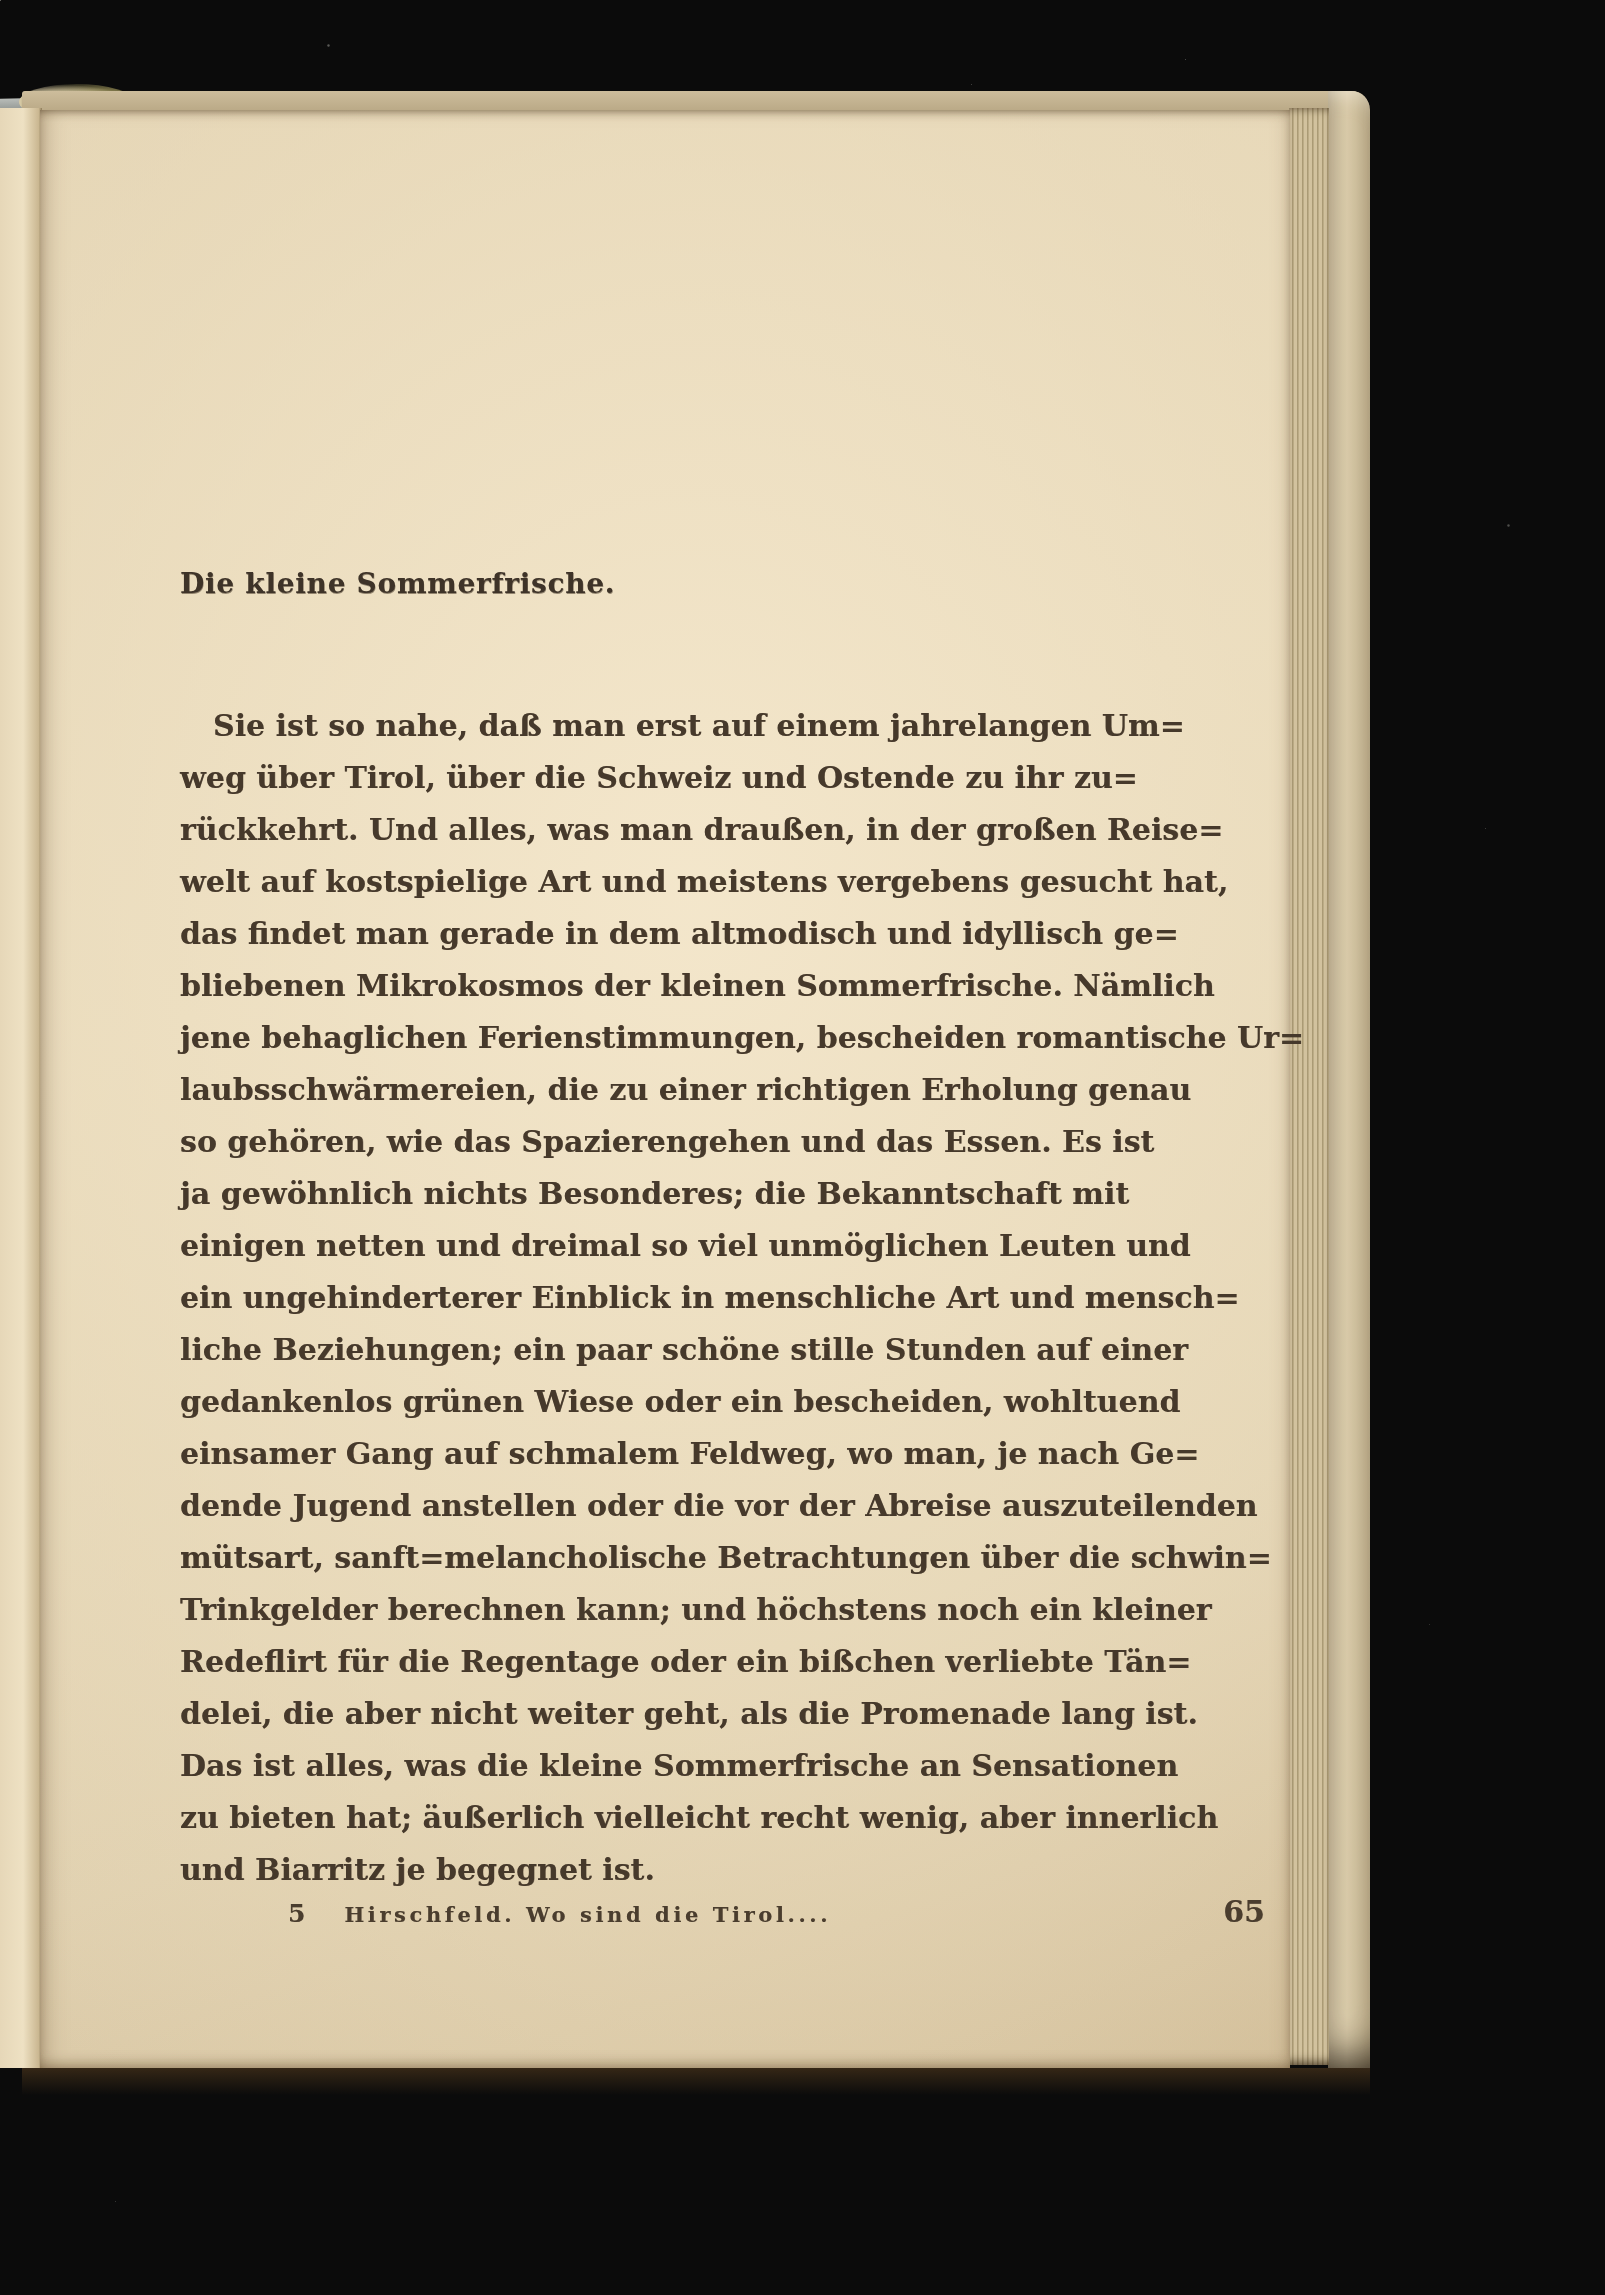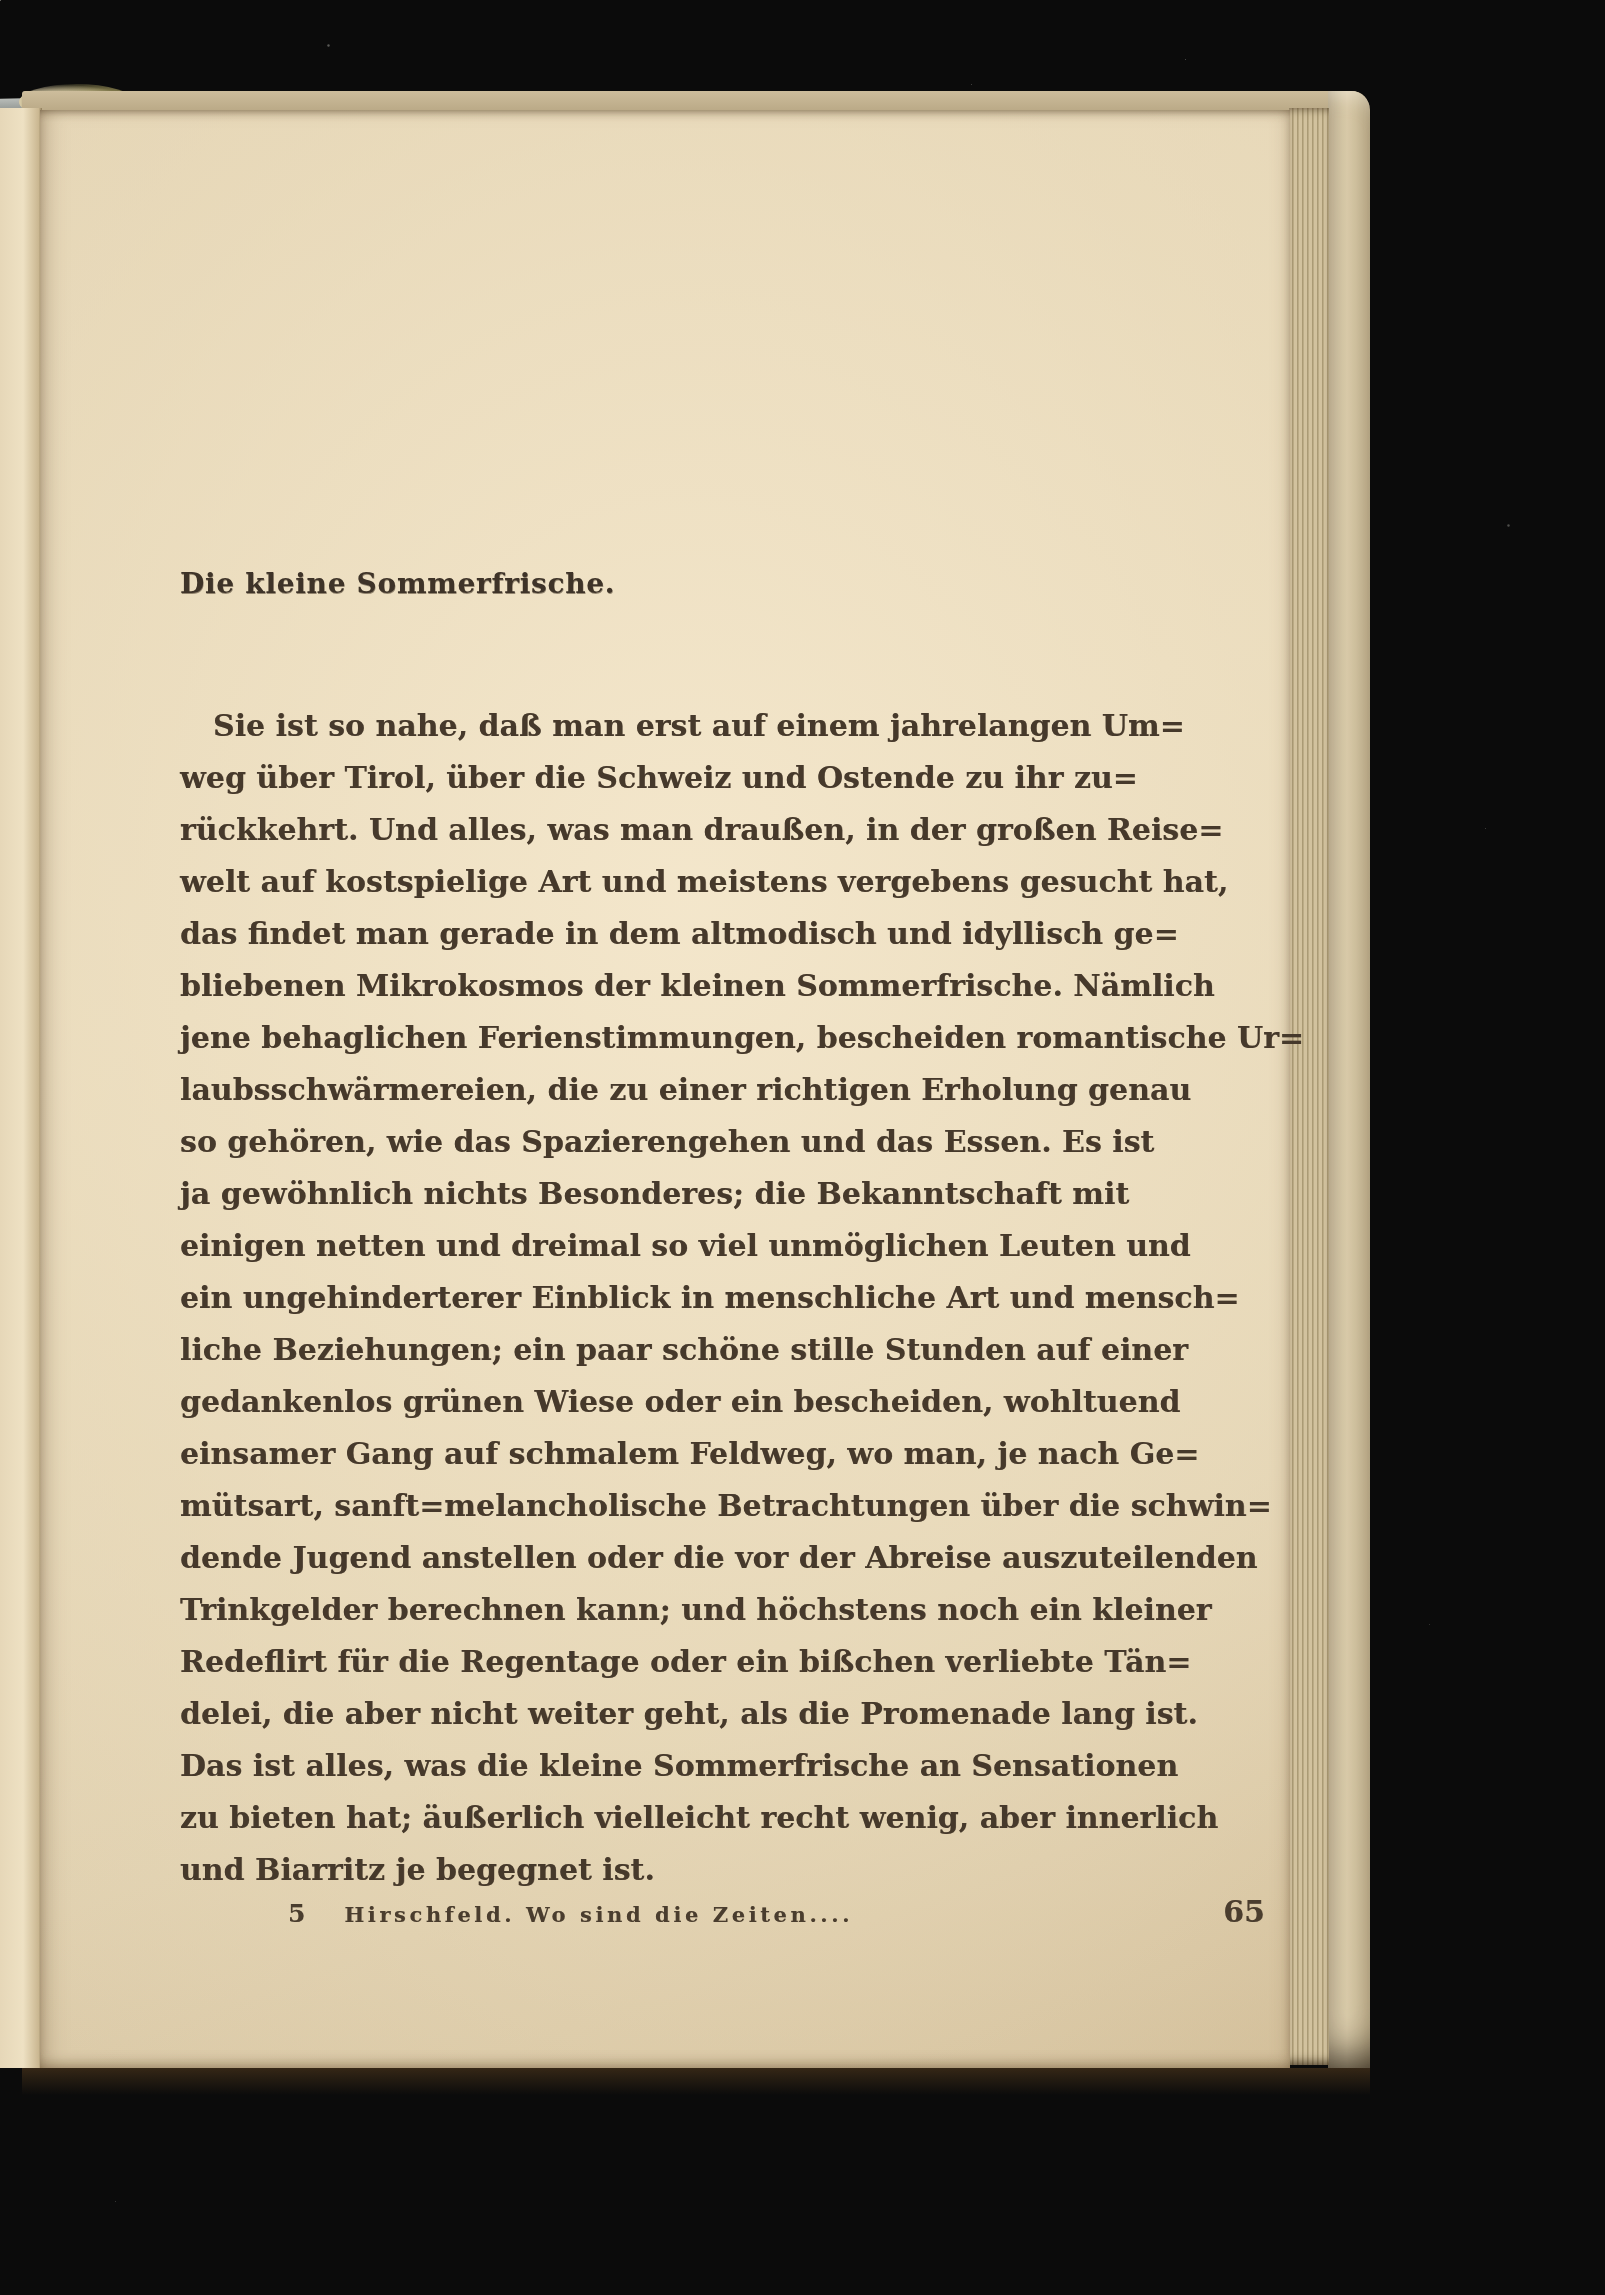--- a/index.html
+++ b/index.html
@@ -145,33 +145,33 @@
       <div class="line">bliebenen Mikrokosmos der kleinen Sommerfrische. Nämlich</div>
       <div class="line">jene behaglichen Ferienstimmungen, bescheiden romantische Ur=</div>
       <div class="line">laubsschwärmereien, die zu einer richtigen Erholung genau</div>
       <div class="line">so gehören, wie das Spazierengehen und das Essen. Es ist</div>
       <div class="line">ja gewöhnlich nichts Besonderes; die Bekanntschaft mit</div>
       <div class="line">einigen netten und dreimal so viel unmöglichen Leuten und</div>
       <div class="line">ein ungehinderterer Einblick in menschliche Art und mensch=</div>
       <div class="line">liche Beziehungen; ein paar schöne stille Stunden auf einer</div>
       <div class="line">gedankenlos grünen Wiese oder ein bescheiden, wohltuend</div>
       <div class="line">einsamer Gang auf schmalem Feldweg, wo man, je nach Ge=</div>
+      <div class="line">dende Jugend anstellen oder die vor der Abreise auszuteilenden</div>
       <div class="line">mütsart, sanft=melancholische Betrachtungen über die schwin=</div>
-      <div class="line">dende Jugend anstellen oder die vor der Abreise auszuteilenden</div>
       <div class="line">Trinkgelder berechnen kann; und höchstens noch ein kleiner</div>
       <div class="line">Redeflirt für die Regentage oder ein bißchen verliebte Tän=</div>
       <div class="line">delei, die aber nicht weiter geht, als die Promenade lang ist.</div>
       <div class="line">Das ist alles, was die kleine Sommerfrische an Sensationen</div>
       <div class="line">zu bieten hat; äußerlich vielleicht recht wenig, aber innerlich</div>
       <div class="line last">und Biarritz je begegnet ist.</div>
     </div>
 
     <div class="footer">
       <span class="sig">5</span>
-      <span class="running">Hirschfeld. Wo sind die Zeiten....</span>
+      <span class="running">Hirschfeld. Wo sind die Tirol....</span>
       <span class="pagenum">65</span>
     </div>
 
   </div>
 </div>
 
 <div class="bottom-shadow"></div>
 
 
 </body></html>

